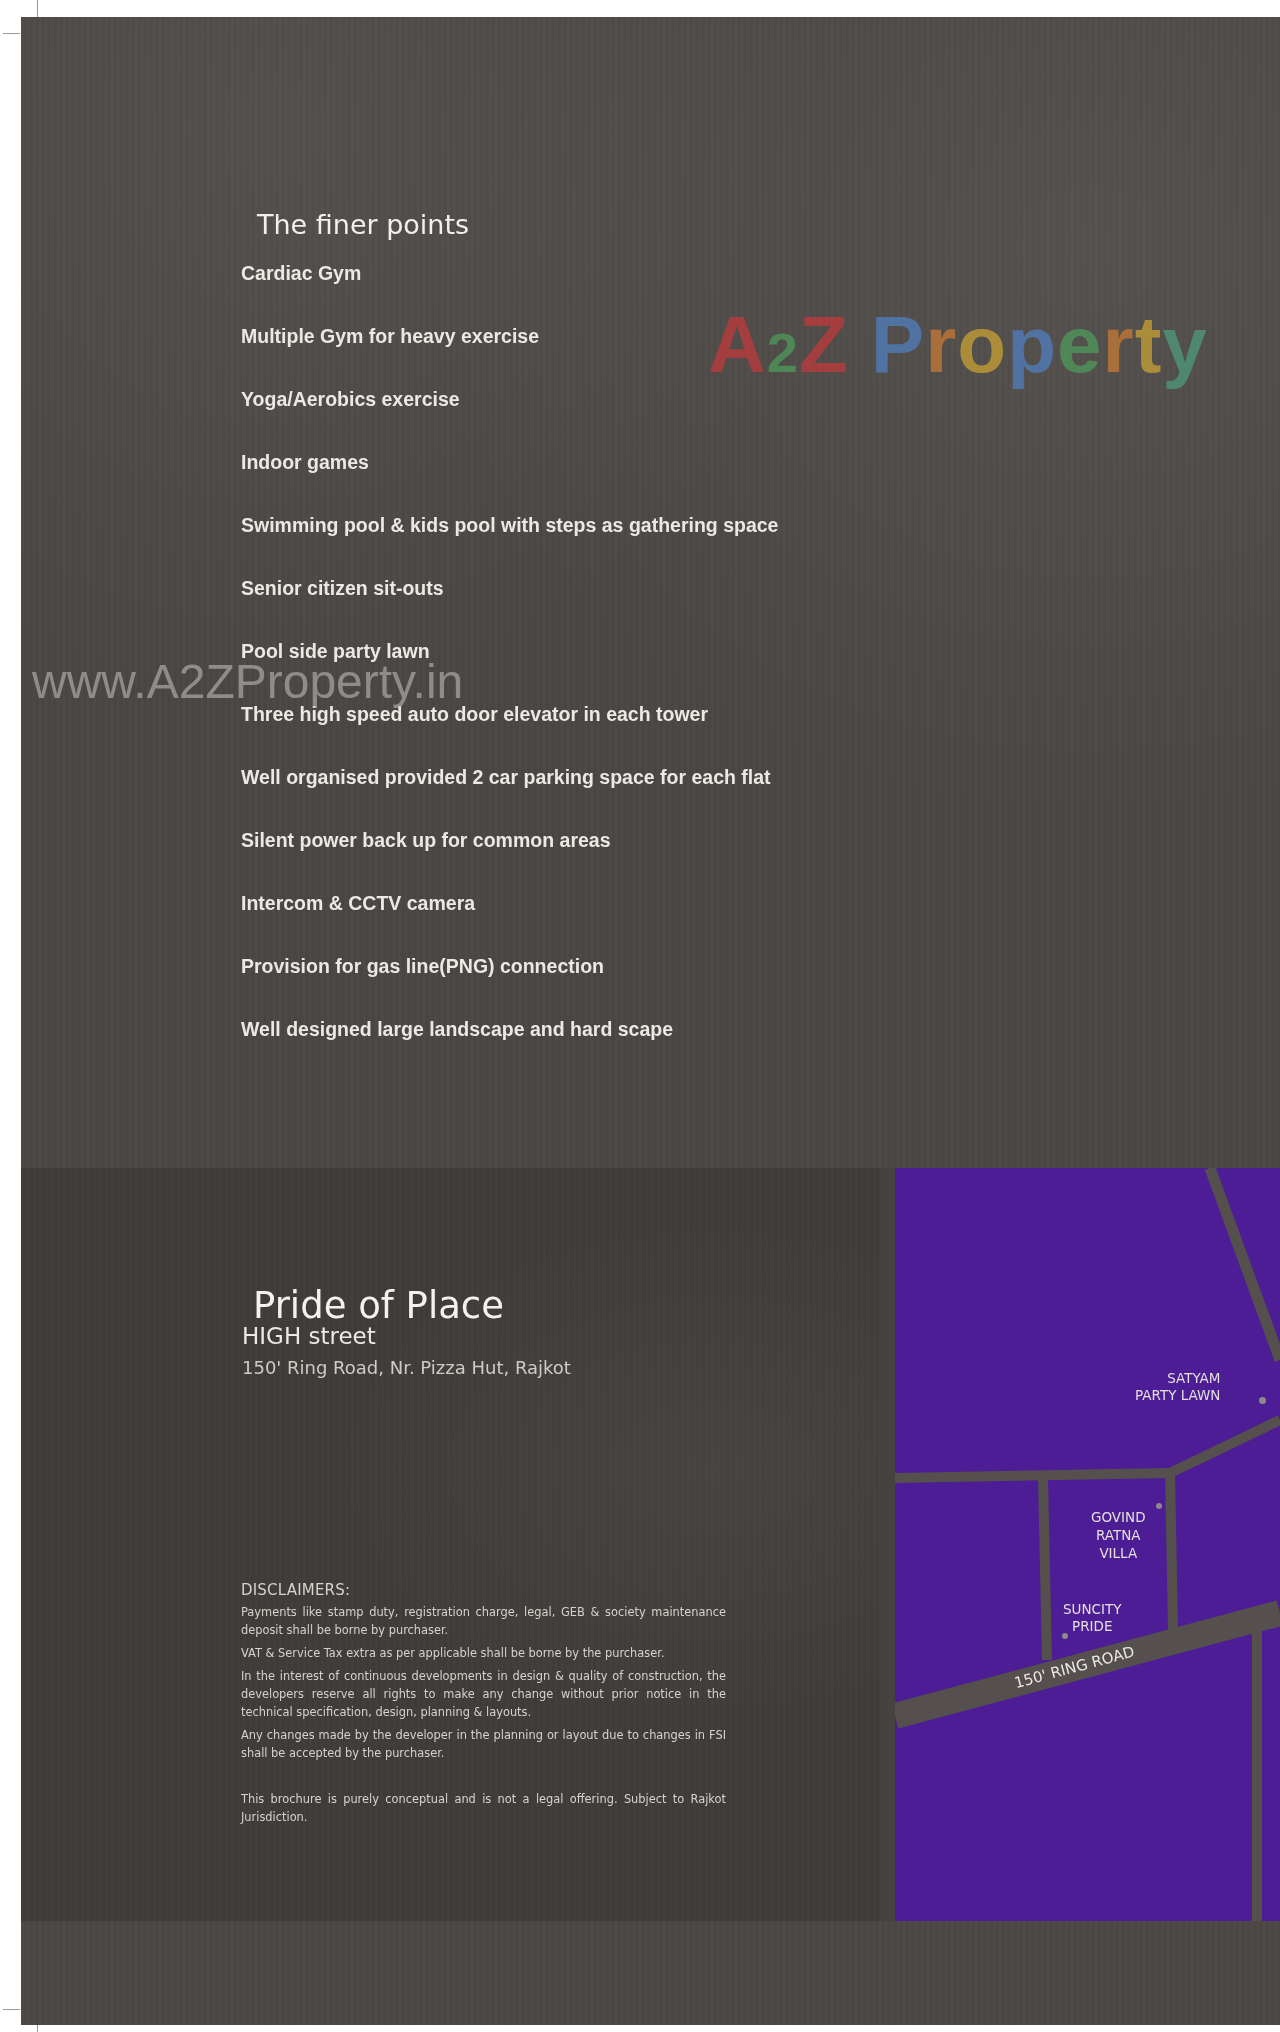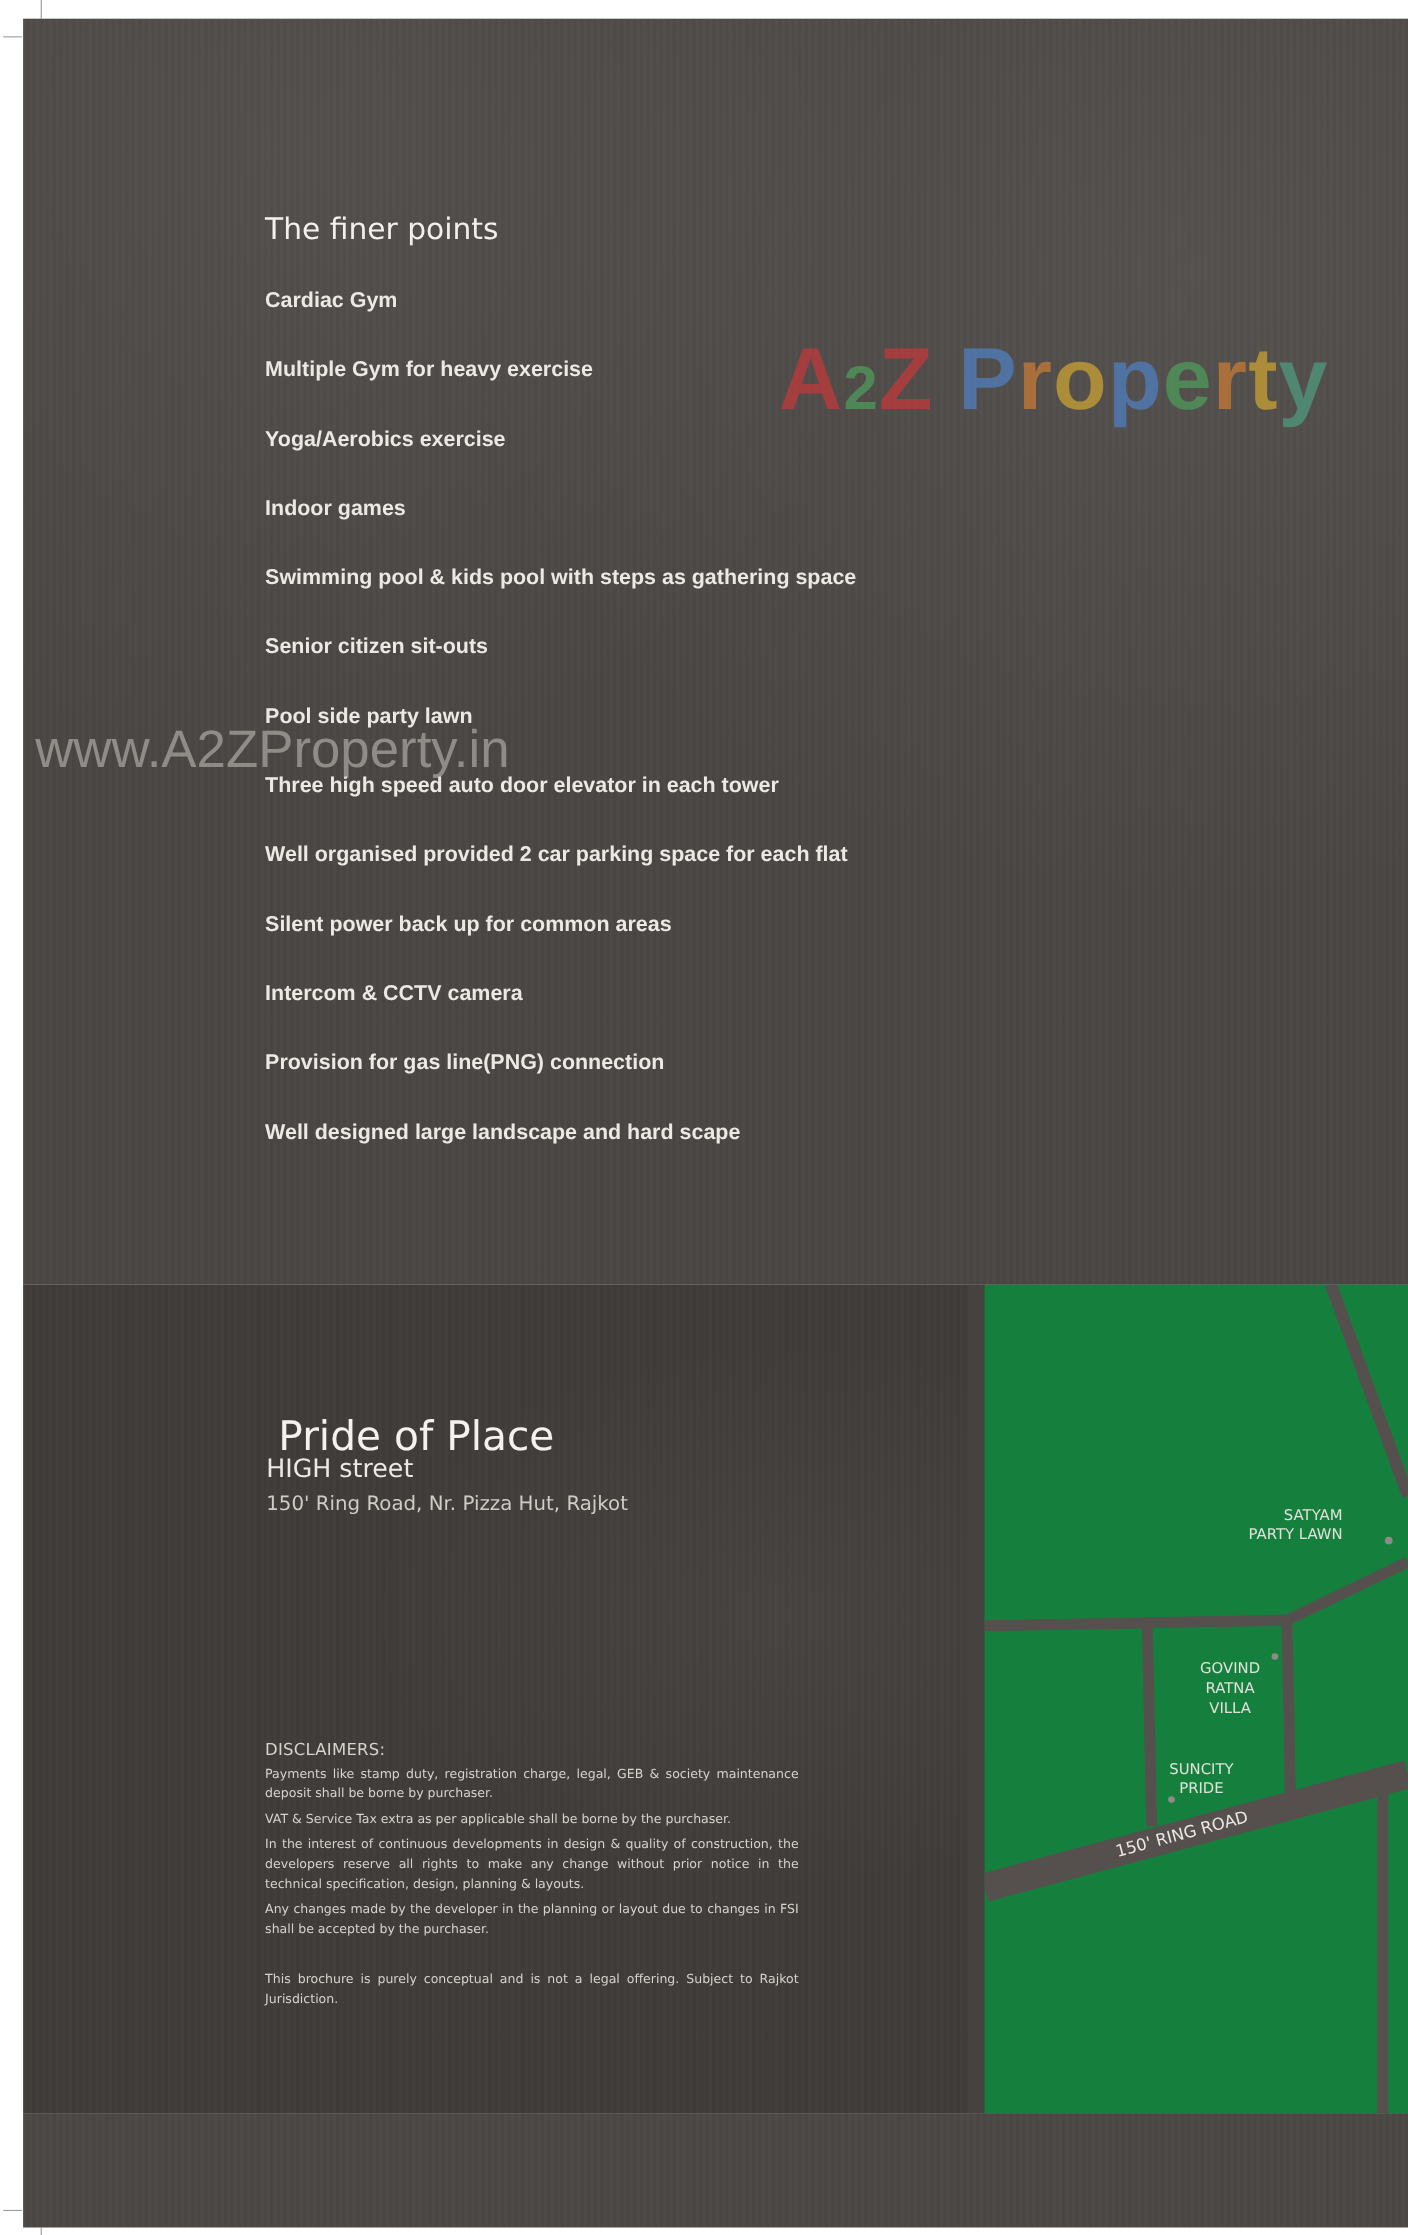--- a/index.html
+++ b/index.html
@@ -11,34 +11,34 @@
       radial-gradient(ellipse at 85% 20%, rgba(255,255,255,0.06), transparent 45%),
       repeating-linear-gradient(90deg, rgba(255,255,255,0.015) 0px, rgba(255,255,255,0.015) 2px, rgba(0,0,0,0.02) 3px, rgba(0,0,0,0.0) 6px),
       #4a4643;}
   .panel-bottom{position:absolute;left:21px;top:1168px;width:1259px;height:753px;
     background:
       radial-gradient(ellipse at 55% 40%, rgba(255,255,255,0.04), transparent 40%),
       repeating-linear-gradient(90deg, rgba(255,255,255,0.012) 0px, rgba(255,255,255,0.012) 2px, rgba(0,0,0,0.02) 3px, rgba(0,0,0,0) 6px),
       #403c3a;}
   .panel-strip{position:absolute;left:21px;top:1921px;width:1259px;height:104px;
     background:repeating-linear-gradient(90deg, rgba(255,255,255,0.015) 0px, rgba(255,255,255,0.015) 2px, rgba(0,0,0,0.02) 3px, rgba(0,0,0,0) 6px),#4b4744;}
-  .section-title{position:absolute;left:241px;top:193px;font-family:"DejaVu Sans",sans-serif;font-size:27px;color:#f2f0ec;letter-spacing:0px;margin:0;font-weight:normal;}
+  .section-title{position:absolute;left:241px;top:193px;font-family:"DejaVu Sans",sans-serif;font-size:27px;color:#f2f0ec;letter-spacing:0px;margin:16px;font-weight:normal;}
   .amenities{position:absolute;left:241px;top:259px;margin:0;padding:0;list-style:none;font-weight:bold;}
   .amenities li{height:63px;line-height:28px;font-size:19.5px;color:#ece9e4;font-family:"Liberation Sans",sans-serif;white-space:nowrap;}
   .wm-logo{position:absolute;left:708px;top:305px;font-family:"Liberation Sans",sans-serif;font-weight:bold;font-size:80px;letter-spacing:1px;opacity:0.75;white-space:nowrap;line-height:1;}
   .wm-logo span{display:inline-block;}
   .wm-site{position:absolute;left:32px;top:658px;font-family:"Liberation Sans",sans-serif;font-size:48px;color:rgba(200,197,192,0.55);white-space:nowrap;line-height:1;}
   .place-title{position:absolute;left:241px;top:1272px;font-family:"DejaVu Sans",sans-serif;font-size:37px;color:#f4f2ee;margin:12px;font-weight:normal;white-space:nowrap;}
   .place-sub{position:absolute;left:242px;top:1323px;font-family:"DejaVu Sans",sans-serif;font-size:23px;color:#ece9e4;white-space:nowrap;}
   .place-addr{position:absolute;left:242px;top:1357px;font-family:"DejaVu Sans",sans-serif;font-size:18px;color:#cfcbc5;white-space:nowrap;}
   .disc{position:absolute;left:241px;top:1581px;width:485px;color:#d6d2cc;font-family:"DejaVu Sans",sans-serif;}
   .disc-head{font-size:15px;margin:0 0 4px 0;font-weight:normal;letter-spacing:0.2px;}
   .disc p{font-size:11.4px;line-height:18px;margin:0 0 5px 0;text-align:justify;}
   .disc p.last{margin-top:28px;}
-  .map{position:absolute;left:895px;top:1168px;width:385px;height:753px;background:#15803d;overflow:hidden;}
+  .map{position:absolute;left:895px;top:1168px;width:385px;height:753px;background:#4c1d95;overflow:hidden;}
   .map-border{position:absolute;left:880px;top:1168px;width:15px;height:753px;background:#46423f;}
   .map svg{position:absolute;left:0;top:0;}
   .map-label{position:absolute;font-family:"DejaVu Sans",sans-serif;font-size:13.5px;color:#e3e0db;text-align:center;line-height:18px;white-space:nowrap;}
   .map-dot{position:absolute;width:7px;height:7px;border-radius:50%;background:#8e8a86;}
   .ring-label{position:absolute;font-family:"DejaVu Sans",sans-serif;font-size:15px;color:#ebe8e3;white-space:nowrap;transform-origin:left bottom;transform:rotate(-15deg);}
 </style>
 </head>
 <body>
 
 <div class="crop" style="left:37px;top:0;width:1px;height:17px;"></div>

